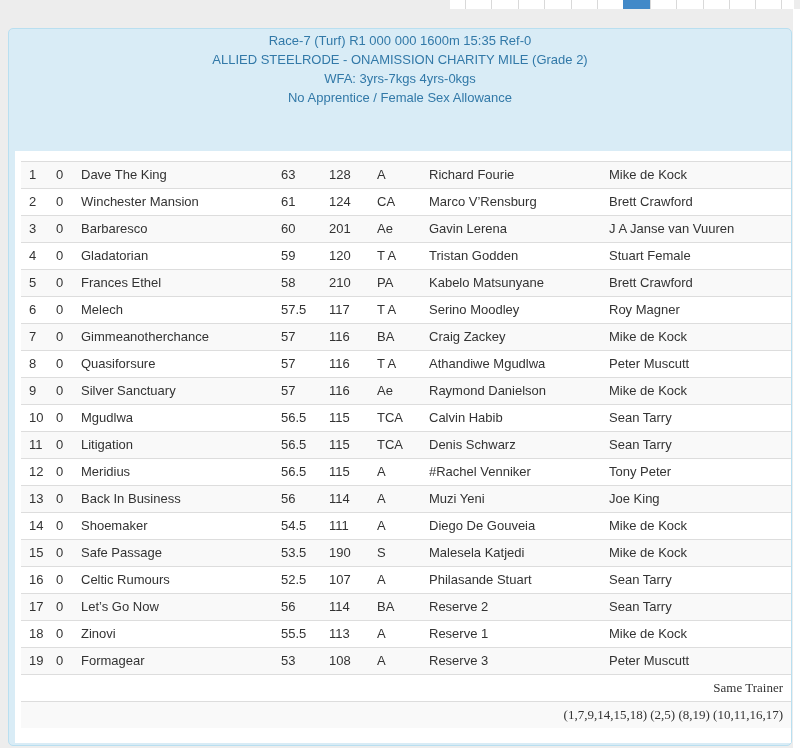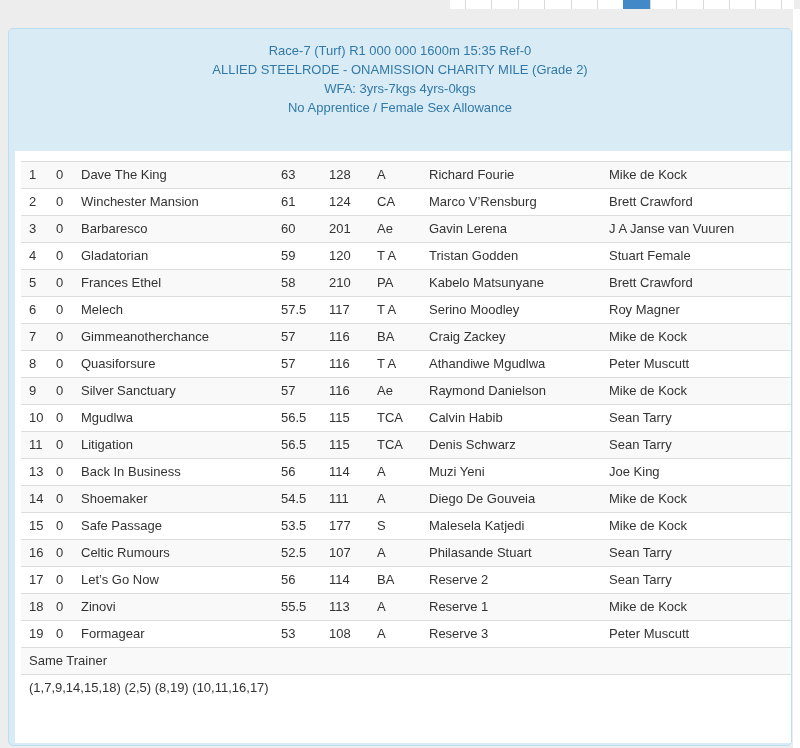--- a/index.html
+++ b/index.html
@@ -29,21 +29,21 @@
   
   .panel {
     position:absolute; left:8px; top:28px; width:784px; height:718px;
     box-sizing:border-box;
     background:#d9ecf6;
     border:1px solid #b9dff0;
     border-radius:5px;
   }
   .race-header {
     text-align:center;
-    padding:12px 10px 0 10px;
+    padding:2px 10px 0 10px;
     color:#3279a8;
     font-size:13px;
     line-height:19px;
   }
   .panel-body {
     position:absolute; left:6px; right:0; top:122px; bottom:2px;
     background:#ffffff;
     padding:10px 0 0 6px;
     box-sizing:border-box;
     overflow:hidden;
@@ -55,21 +55,21 @@
     table-layout:fixed;
   }
   table.runners td {
     padding:5px 8px;
     line-height:16px;
     border-top:1px solid #dddddd;
     white-space:nowrap; overflow:hidden;
     vertical-align:middle;
   }
   table.runners tr:nth-child(odd) td { background:#f9f9f9; }
-  table.runners tr.footer-row td { text-align:left; }
+  table.runners tr.footer-row td { text-align:right;font-family:Liberation Serif, serif; }
   col.c-num     { width:27px; }
   col.c-zero    { width:25px; }
   col.c-horse   { width:200px; }
   col.c-weight  { width:48px; }
   col.c-rating  { width:48px; }
   col.c-equip   { width:52px; }
   col.c-jockey  { width:180px; }
   col.c-trainer { width:auto; }
 </style>
 </head>
@@ -220,20 +220,30 @@
             <td>11</td>
             <td>0</td>
             <td>Litigation</td>
             <td>56.5</td>
             <td>115</td>
             <td>TCA</td>
             <td>Denis Schwarz</td>
             <td>Sean Tarry</td>
           </tr>
           <tr>
+            <td>12</td>
+            <td>0</td>
+            <td>Meridius</td>
+            <td>56.5</td>
+            <td>115</td>
+            <td>A</td>
+            <td>#Rachel Venniker</td>
+            <td>Tony Peter</td>
+          </tr>
+          <tr>
             <td>13</td>
             <td>0</td>
             <td>Back In Business</td>
             <td>56</td>
             <td>114</td>
             <td>A</td>
             <td>Muzi Yeni</td>
             <td>Joe King</td>
           </tr>
           <tr>
@@ -244,21 +254,21 @@
             <td>111</td>
             <td>A</td>
             <td>Diego De Gouveia</td>
             <td>Mike de Kock</td>
           </tr>
           <tr>
             <td>15</td>
             <td>0</td>
             <td>Safe Passage</td>
             <td>53.5</td>
-            <td>177</td>
+            <td>190</td>
             <td>S</td>
             <td>Malesela Katjedi</td>
             <td>Mike de Kock</td>
           </tr>
           <tr>
             <td>16</td>
             <td>0</td>
             <td>Celtic Rumours</td>
             <td>52.5</td>
             <td>107</td>

